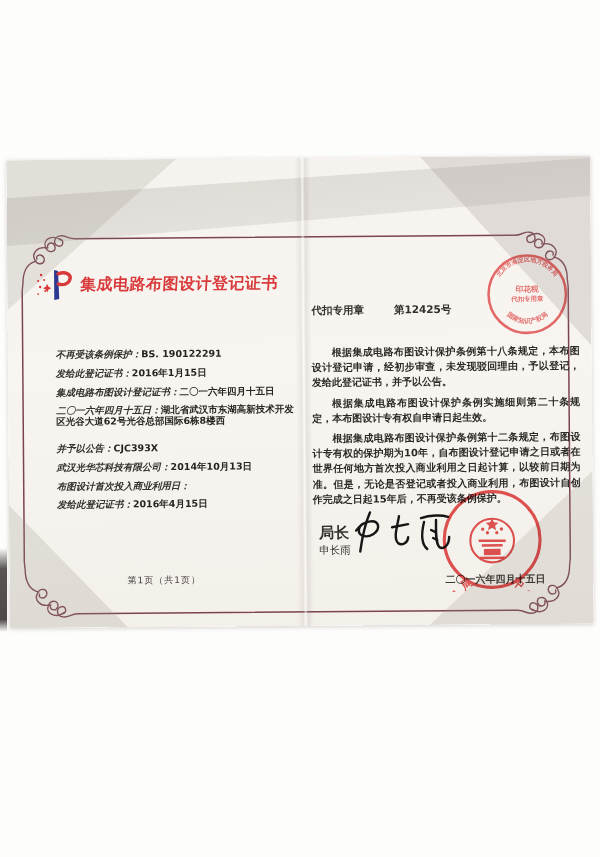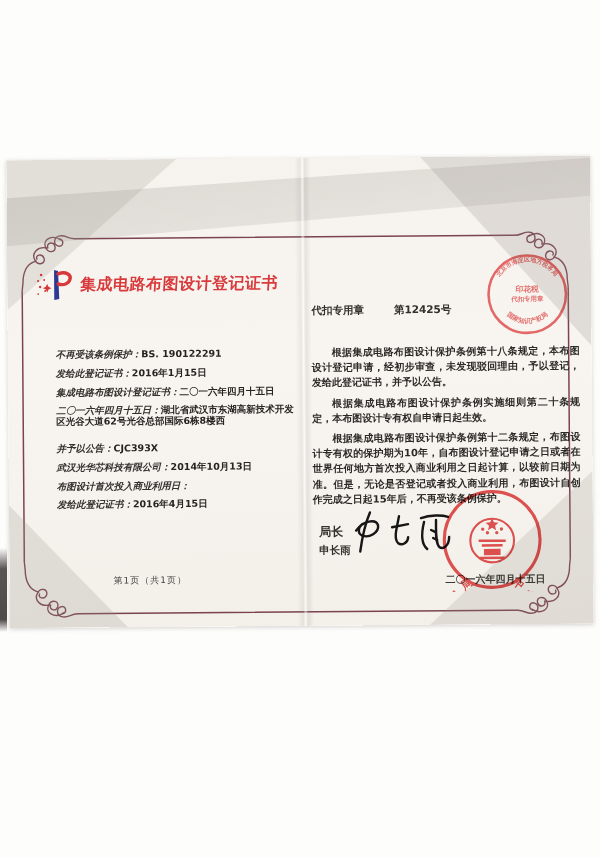--- a/index.html
+++ b/index.html
@@ -29,29 +29,29 @@
   .logo-svg{width:42px;height:38px;flex:0 0 auto;}
   .cert-title{color:#d93a3c;font-size:16px;font-weight:800;letter-spacing:.5px;
               font-family:"DejaVu Serif","Liberation Serif",serif;transform:skewX(-4deg);
               white-space:nowrap;margin-left:3px;}
   .fields{position:absolute;left:48px;top:190px;width:243px;font-size:9.5px;line-height:10.8px;
           color:#33302e;}
   .frow{margin-bottom:8px;}
   .frow.gap{margin-bottom:16px;}
   .flabel{font-weight:600;font-style:italic;}
   .fvalue{font-weight:700;font-style:normal;color:#262421;}
-  .page-footer{position:absolute;left:104px;top:415px;font-size:9px;color:#45413e;letter-spacing:1px;}
+  .page-footer{position:absolute;left:118px;top:415px;font-size:9px;color:#45413e;letter-spacing:1px;}
   
   .cert-no{position:absolute;left:304px;top:146px;display:flex;gap:30px;
            font-size:10.5px;font-weight:700;color:#33302d;}
   .paras{position:absolute;left:304px;top:187px;width:268px;font-size:10px;line-height:15.2px;
          color:#2c2a27;text-align:justify;font-weight:600;}
   .paras p{margin:0 0 5px 0;text-indent:2em;}
-  .sig-title{position:absolute;left:310px;top:366px;font-size:12px;font-weight:700;color:#33302d;}
-  .sig-name{position:absolute;left:310px;top:386px;font-size:10.5px;font-weight:700;color:#33302d;}
+  .sig-title{position:absolute;left:310px;top:366px;font-size:15px;font-weight:700;color:#33302d;}
+  .sig-name{position:absolute;left:310px;top:386px;font-size:10.5px;font-weight:400;color:#33302d;}
   .sig-svg{position:absolute;left:338px;top:348px;width:108px;height:62px;}
   .seal-date{position:absolute;left:428px;top:416px;width:116px;text-align:center;
              font-size:10px;font-weight:600;color:#3c3935;z-index:1;letter-spacing:0;}
   .big-seal{position:absolute;left:431px;top:331px;width:104px;height:104px;z-index:2;
             mix-blend-mode:multiply;opacity:.92;}
   .tax-stamp{position:absolute;left:477px;top:95px;width:86px;height:86px;z-index:2;
              mix-blend-mode:multiply;opacity:.92;}
 </style>
 </head>
 <body>

